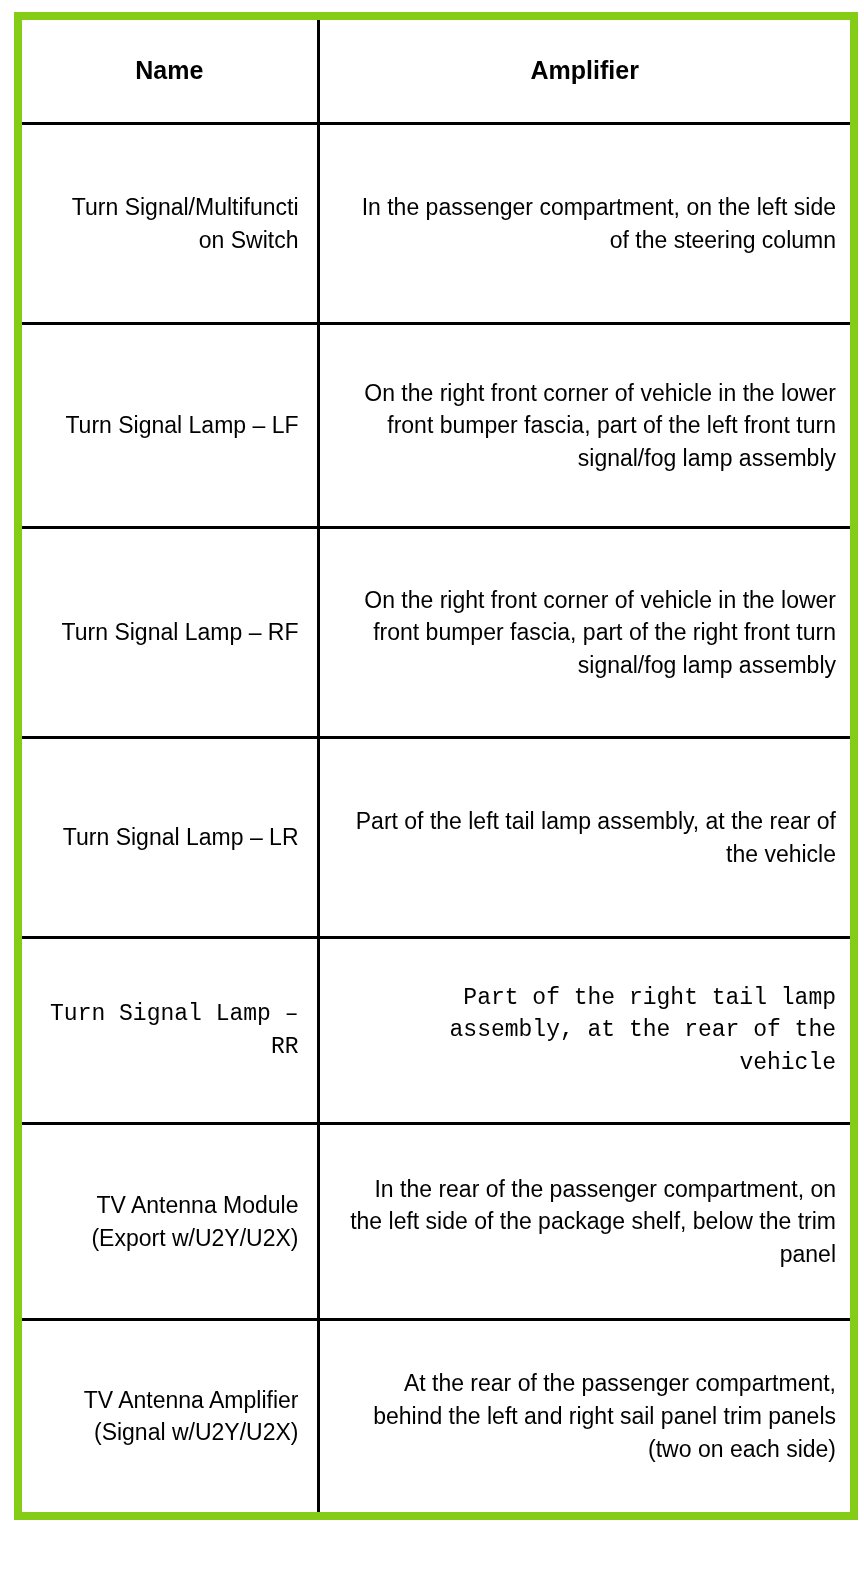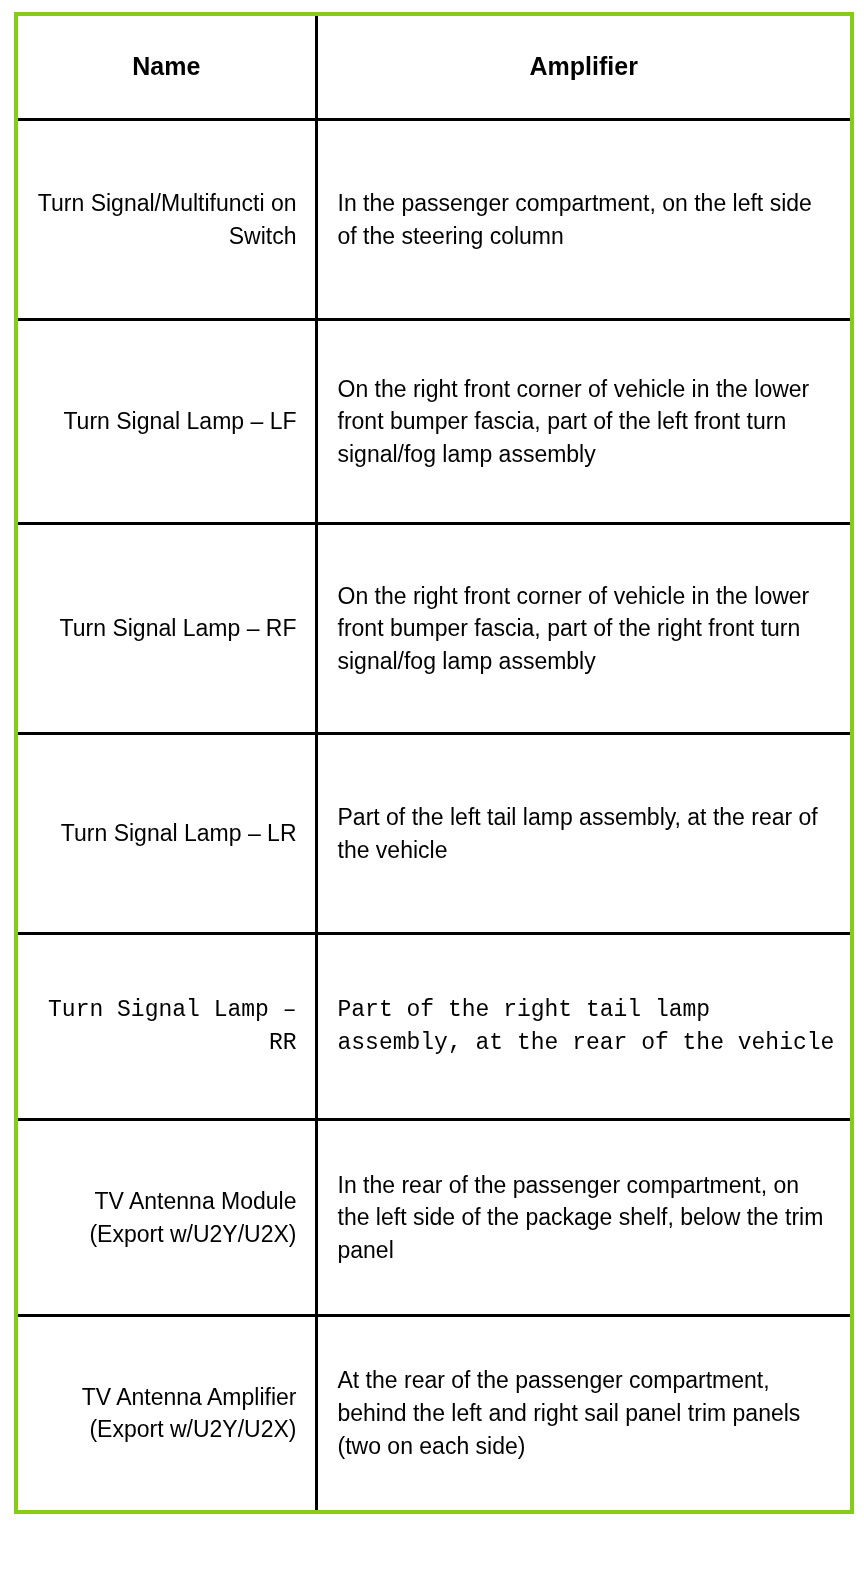--- a/index.html
+++ b/index.html
@@ -18,21 +18,21 @@
     position: relative;
     width: 864px;
     height: 1594px;
     box-sizing: border-box;
     padding: 12px 14px 12px 14px;
   }
   table.loc-table {
     border-collapse: collapse;
     width: 836px;
     table-layout: fixed;
-    border: 4px solid #84cc16;
+    border: 8px solid #84cc16;
     padding-left: 15px;
   }
   table.loc-table col.col-name { width: 300px; }
   table.loc-table col.col-loc  { width: 536px; }
 
   table.loc-table th,
   table.loc-table td {
     border: 3px solid #000;
     vertical-align: middle;
     font-size: 23px;
@@ -44,21 +44,21 @@
     font-size: 25px;
     height: 94px;
     padding: 4px 10px;
   }
   td.name-cell {
     text-align: right;
     padding: 16px 18px;
     font-weight: normal;
   }
   td.loc-cell {
-    text-align: left;
+    text-align: right;
     padding: 16px 14px 16px 20px;
     font-weight: normal;
   }
   .row-h-1 { height: 200px; }
   .row-h-2 { height: 204px; }
   .row-h-3 { height: 210px; }
   .row-h-4 { height: 200px; }
   .row-h-5 { height: 186px; font-family: Liberation Mono, monospace; }
   .row-h-6 { height: 196px; }
   .row-h-7 { height: 196px; }
@@ -97,18 +97,18 @@
       </tr>
       <tr class="row-h-5">
         <td class="name-cell">Turn Signal Lamp – RR</td>
         <td class="loc-cell">Part of the right tail lamp assembly, at the rear of the vehicle</td>
       </tr>
       <tr class="row-h-6">
         <td class="name-cell">TV Antenna Module (Export w/U2Y/U2X)</td>
         <td class="loc-cell">In the rear of the passenger compartment, on the left side of the package shelf, below the trim panel</td>
       </tr>
       <tr class="row-h-7">
-        <td class="name-cell">TV Antenna Amplifier (Export w/U2Y/U2X)</td>
+        <td class="name-cell">TV Antenna Amplifier (Signal w/U2Y/U2X)</td>
         <td class="loc-cell">At the rear of the passenger compartment, behind the left and right sail panel trim panels (two on each side)</td>
       </tr>
     </tbody>
   </table>
 </div>
 
 </body></html>

